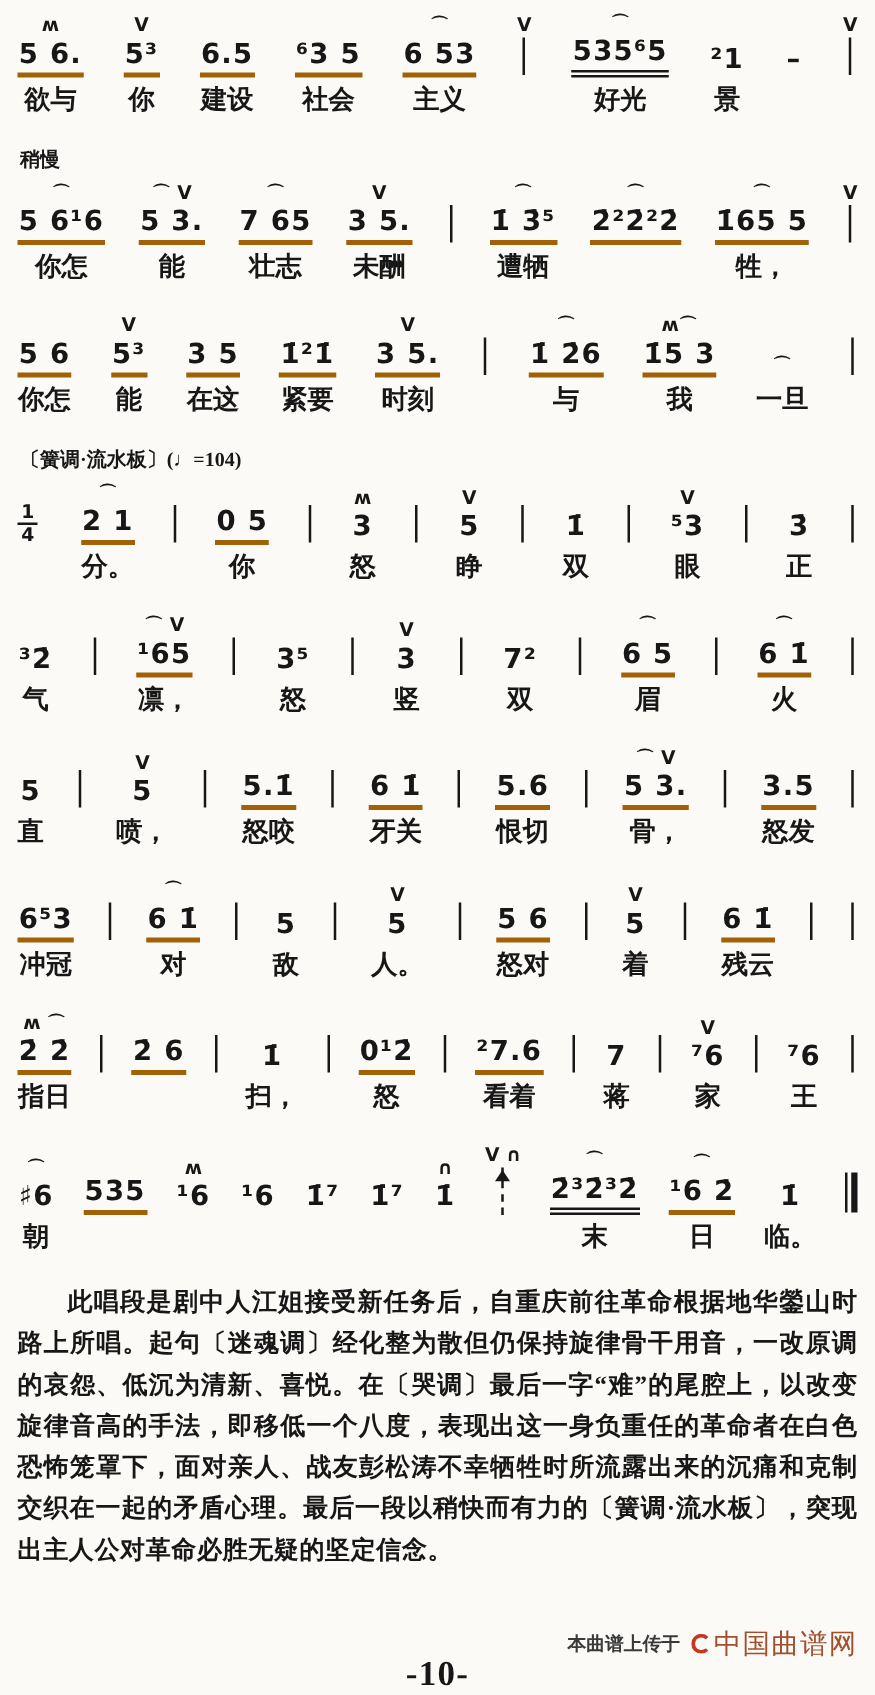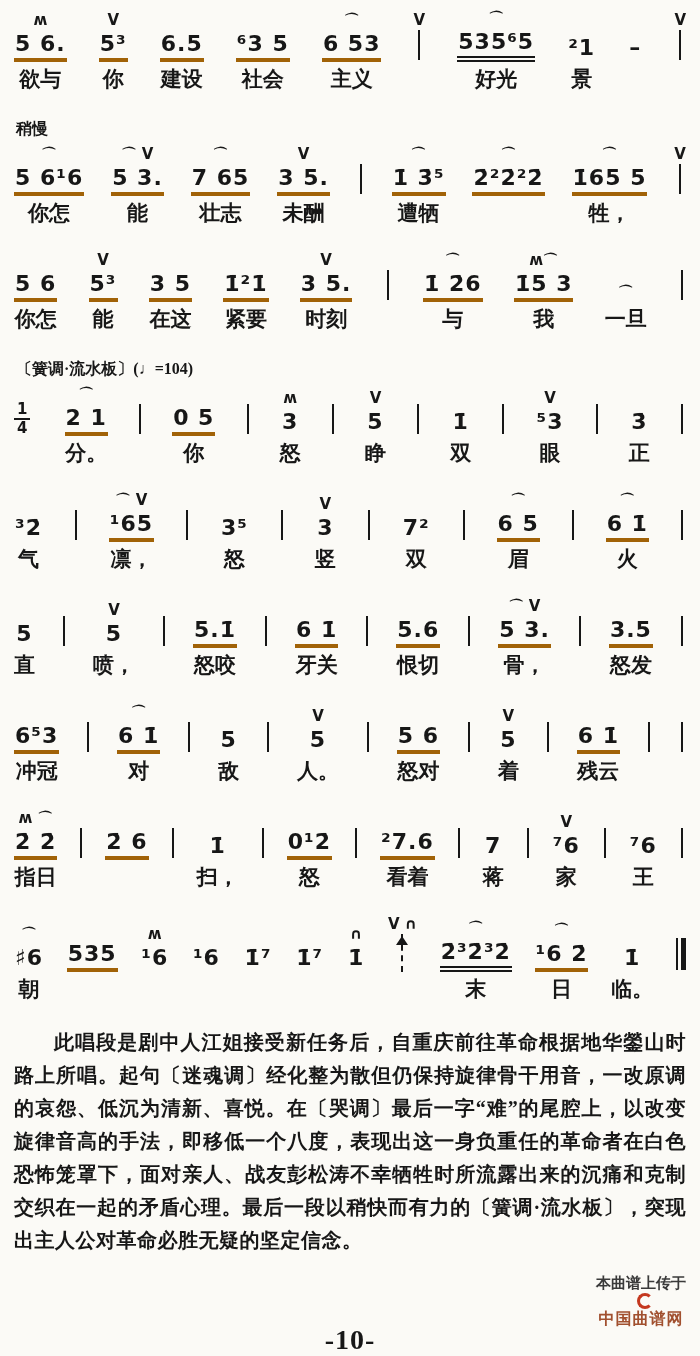--- a/index.html
+++ b/index.html
@@ -33,24 +33,24 @@
     border:6px solid transparent;border-bottom:9px solid #171717;}
   
   .commentary{
     margin-top:10px;font-size:20px;line-height:33px;font-weight:bold;
     text-align:justify;text-indent:2em;letter-spacing:0.5px;
   }
   
   .page-number{position:absolute;bottom:0px;left:0;right:0;text-align:center;
     font-size:28px;letter-spacing:1px;font-weight:bold;}
   .watermark{position:absolute;right:14px;bottom:26px;font-size:15px;color:#3a3a3a;
-    display:flex;align-items:center;font-weight:bold;flex-direction:column;}
+    display:flex;align-items:center;font-weight:bold;}
   .logo-ring{display:inline-block;width:10px;height:10px;border:3px solid #c4381f;
     border-right-color:transparent;border-radius:50%;margin:0 2px 0 9px;}
-  .site-name{color:#a1502f;font-size:16px;font-weight:bold;letter-spacing:1px;}
+  .site-name{color:#a1502f;font-size:22px;font-weight:normal;letter-spacing:1px;}
 </style>
 </head>
 <body>
 
 <div class="page">
   <div id="score">
       <div class="system">
         <div class="staff">
           <div class="cell">
             <div class="top">ʍ</div>

